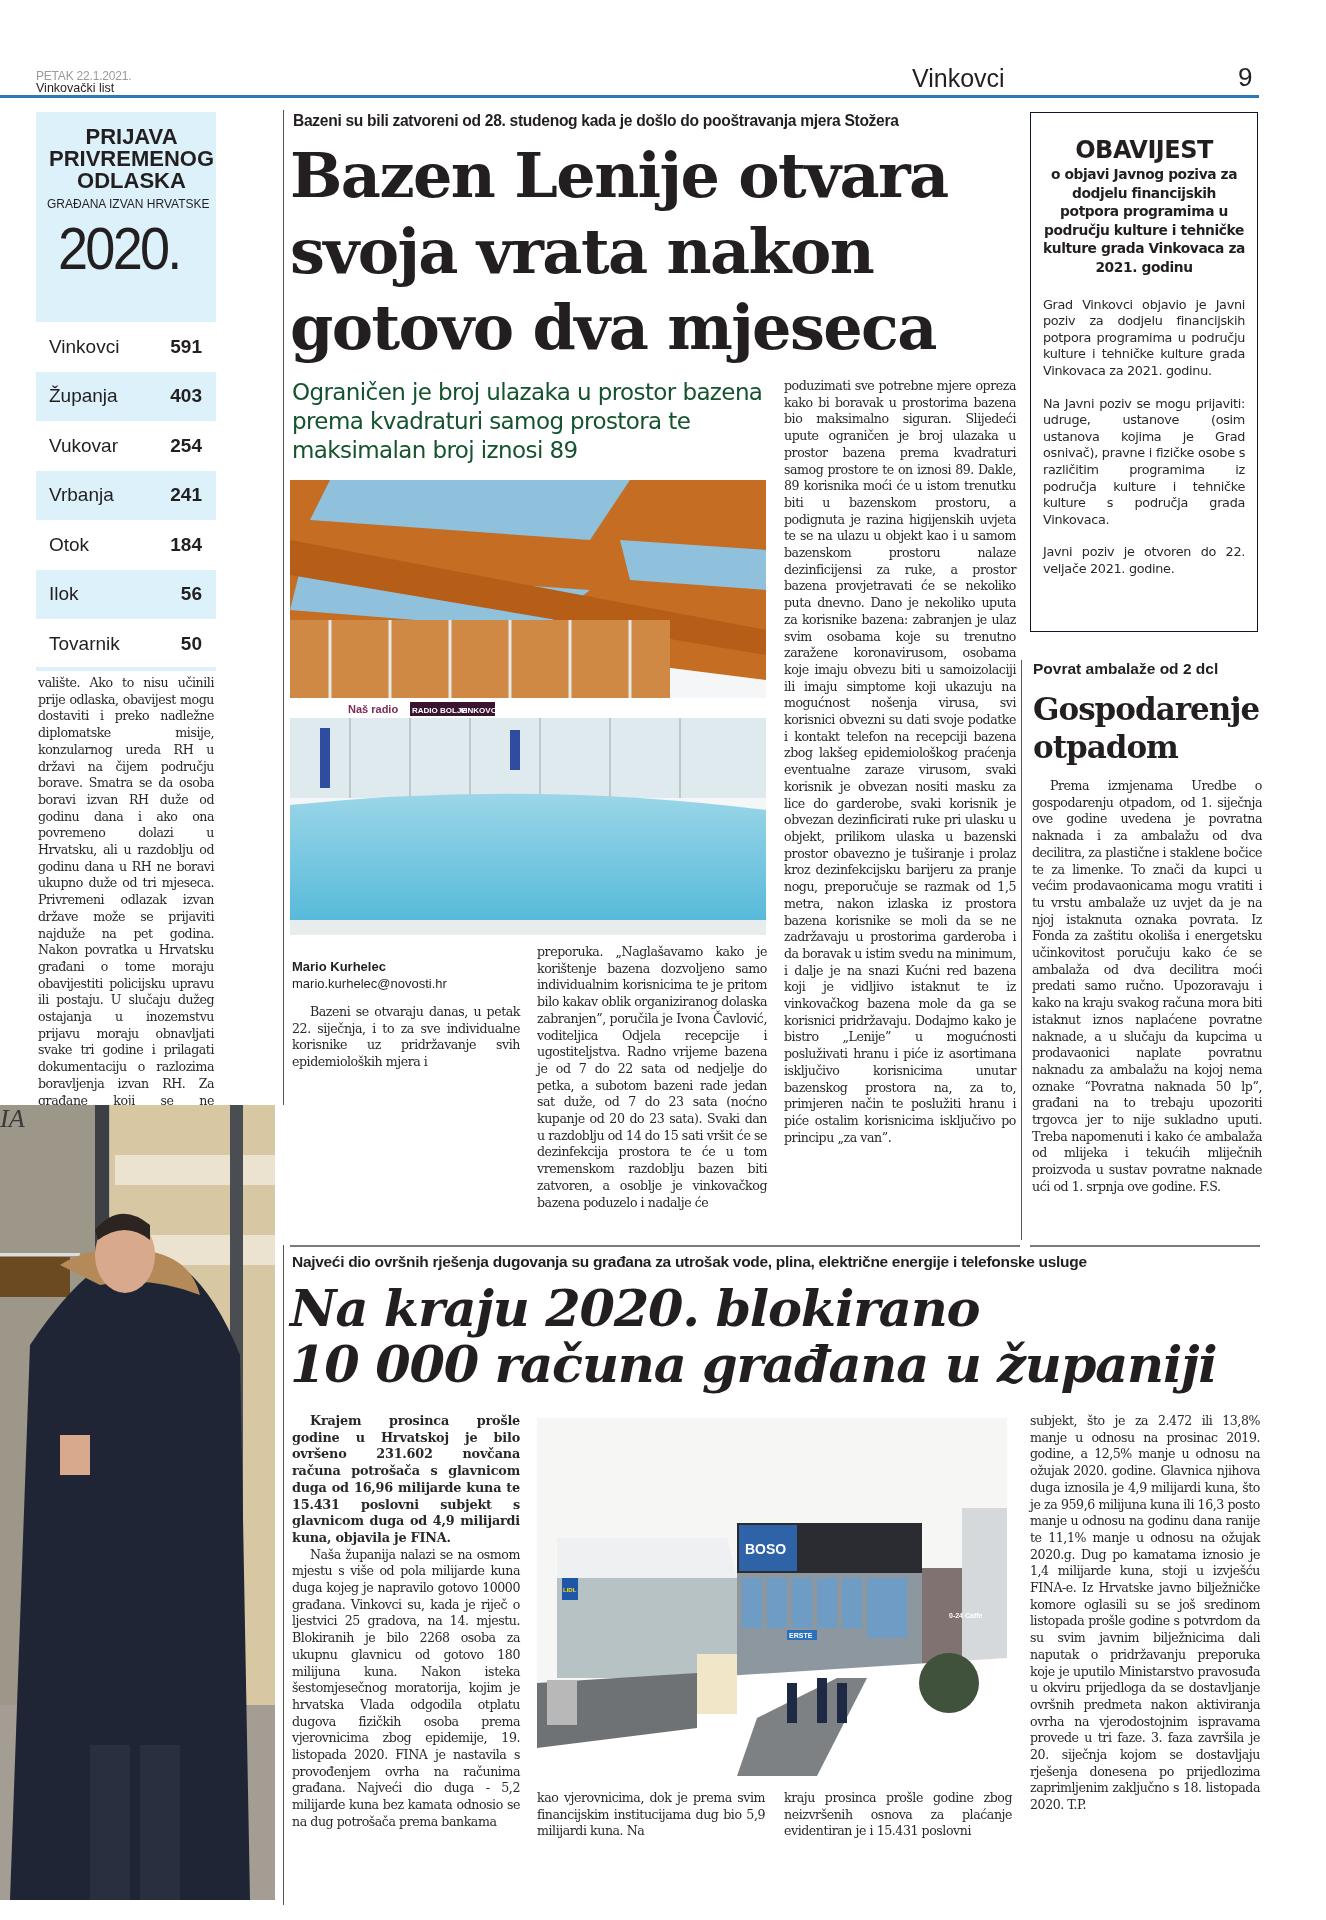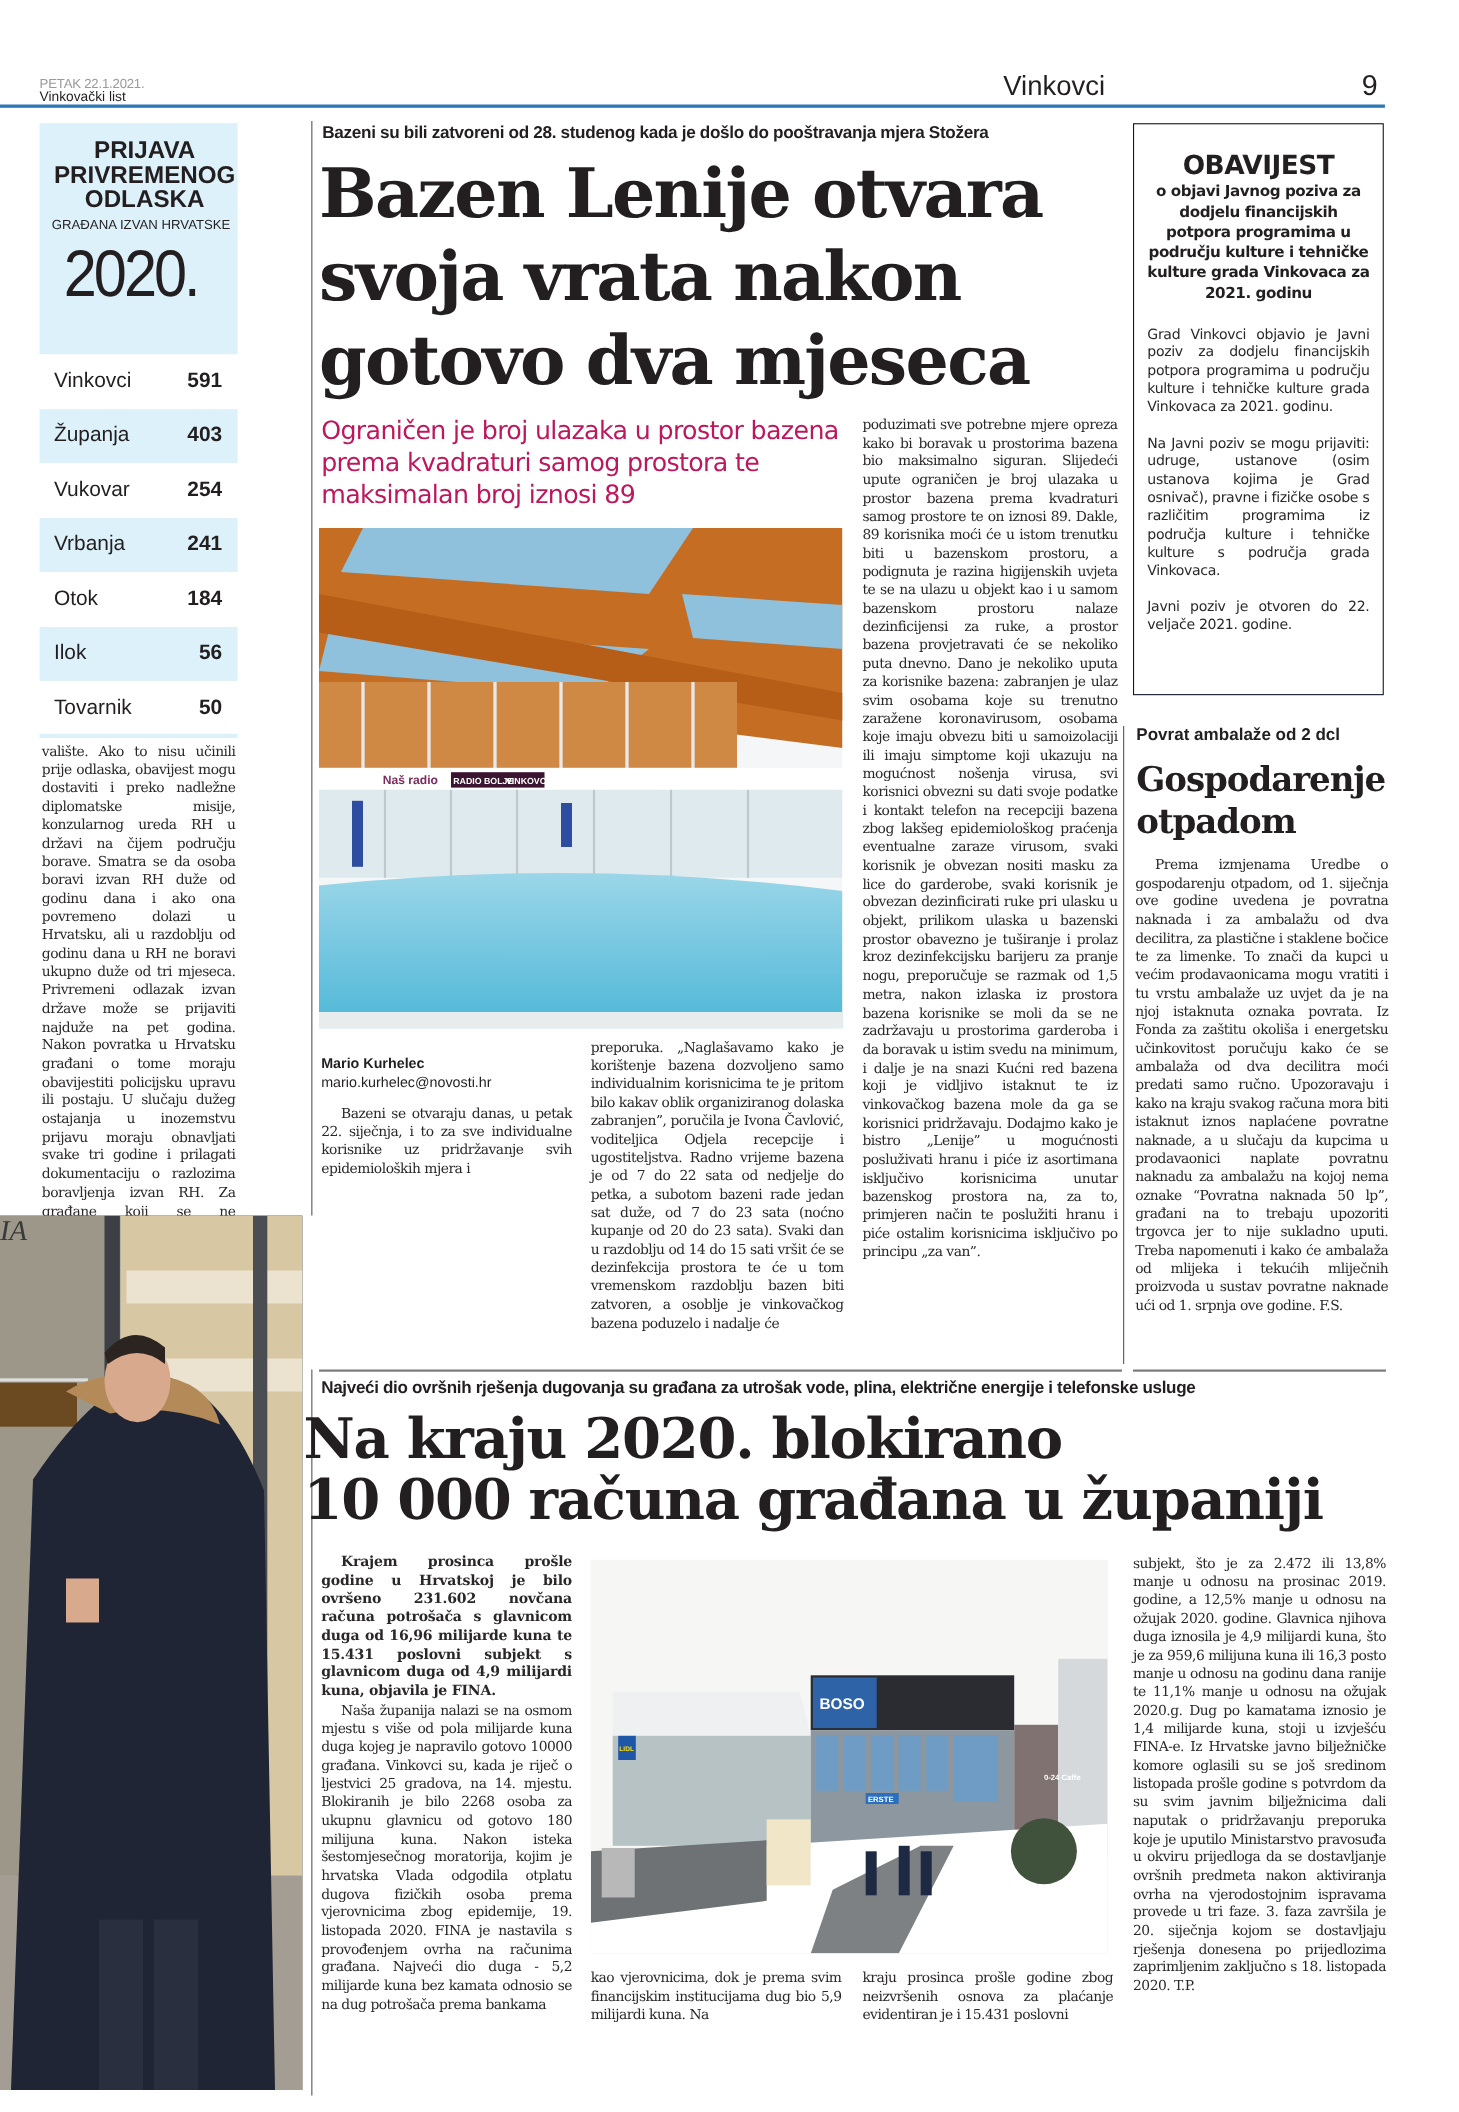--- a/index.html
+++ b/index.html
@@ -31,21 +31,21 @@
 
   
   #photo-person { left: 0; top: 1105px; width: 275px; height: 795px; overflow: hidden; background: #6e6a62; }
 
   
   .vrule { background: #555; width: 1px; }
 
   
   #art1-kicker { left: 293px; top: 112px; font-family: "Liberation Sans", sans-serif; font-weight: bold; font-size: 15.6px; color: #231f20; letter-spacing: -0.3px; }
   #art1-headline { left: 290px; top: 138px; width: 740px; font-family: "DejaVu Serif", serif; font-weight: bold; font-size: 62px; line-height: 76px; letter-spacing: -1.6px; color: #231f20; }
-  #art1-sub { left: 292px; top: 378px; width: 480px; font-family: "DejaVu Sans", sans-serif; font-size: 23px; line-height: 29px; color: #be185d; letter-spacing: -0.6px; }
+  #art1-sub { left: 292px; top: 378px; width: 480px; font-family: "DejaVu Sans", sans-serif; font-size: 23px; line-height: 29px; color: #14532d; letter-spacing: -0.6px; }
   #photo-pool { left: 290px; top: 480px; width: 476px; height: 455px; overflow: hidden; }
   #art1-col1 { left: 292px; top: 944px; width: 228px; }
   #art1-lead { font-weight: bold; font-size: 12.8px; line-height: 16.7px; letter-spacing: -0.3px; }
   #art1-author { margin-top: 14px; font-family: "Liberation Sans", sans-serif; font-weight: bold; font-size: 13px; line-height: 17px; }
   #art1-email { font-family: "Liberation Sans", sans-serif; font-size: 13px; line-height: 17px; margin-bottom: 12px; }
   #art1-col2 { left: 537px; top: 944px; width: 230px; }
   #art1-col3 { left: 784px; top: 378px; width: 232px; }
 
   
   #notice { left: 1030px; top: 112px; width: 228px; height: 520px; border: 1px solid #0f172a; padding: 24px 12px 10px 12px; }
@@ -58,21 +58,21 @@
   
   #art2-kicker { left: 1033px; top: 660px; font-family: "Liberation Sans", sans-serif; font-weight: bold; font-size: 15.5px; }
   #art2-headline { left: 1033px; top: 690px; width: 230px; font-family: "DejaVu Serif", serif; font-weight: bold; font-size: 31px; line-height: 38px; letter-spacing: -1px; }
   #art2-text { left: 1032px; top: 778px; width: 230px; }
 
   
   .hrule { height: 2px; background: #7b7b7b; }
 
   
   #art3-kicker { left: 292px; top: 1253px; font-family: "Liberation Sans", sans-serif; font-weight: bold; font-size: 15.5px; letter-spacing: -0.3px; }
-  #art3-headline { left: 276px; top: 1280px; width: 980px; font-family: "DejaVu Serif", serif; font-weight: bold; font-size: 51px; line-height: 56px; letter-spacing: -1.2px; }
+  #art3-headline { left: 290px; top: 1280px; width: 980px; font-family: "DejaVu Serif", serif; font-weight: bold; font-size: 51px; line-height: 56px; letter-spacing: -1.2px; font-style: italic; }
   #art3-col1 { left: 292px; top: 1413px; width: 228px; }
   #art3-lead { font-weight: bold; font-size: 12.8px; line-height: 16.7px; letter-spacing: -0.2px; }
   #photo-street { left: 537px; top: 1418px; width: 470px; height: 358px; overflow: hidden; background: #f3f3f1; }
   #art3-col2 { left: 537px; top: 1790px; width: 228px; }
   #art3-col3 { left: 784px; top: 1790px; width: 228px; }
   #art3-col4 { left: 1030px; top: 1413px; width: 230px; }
 </style>
 </head>
 <body>
 

